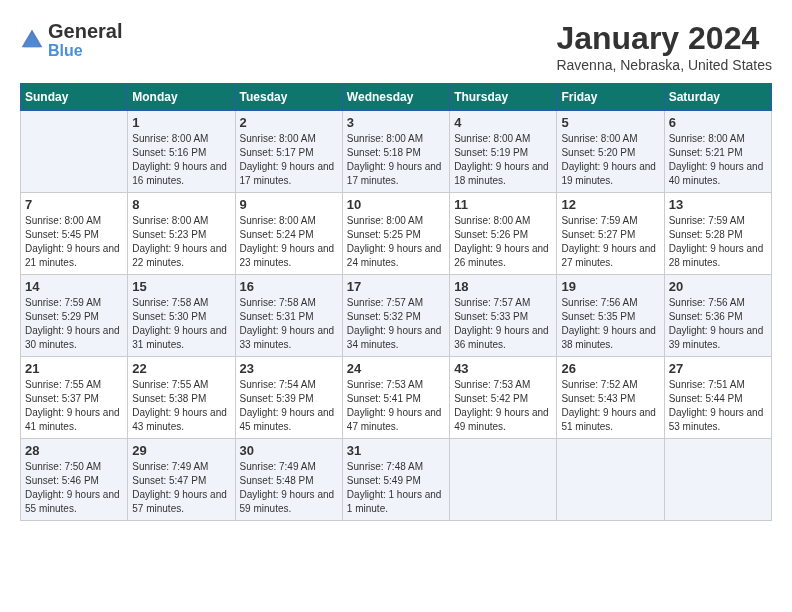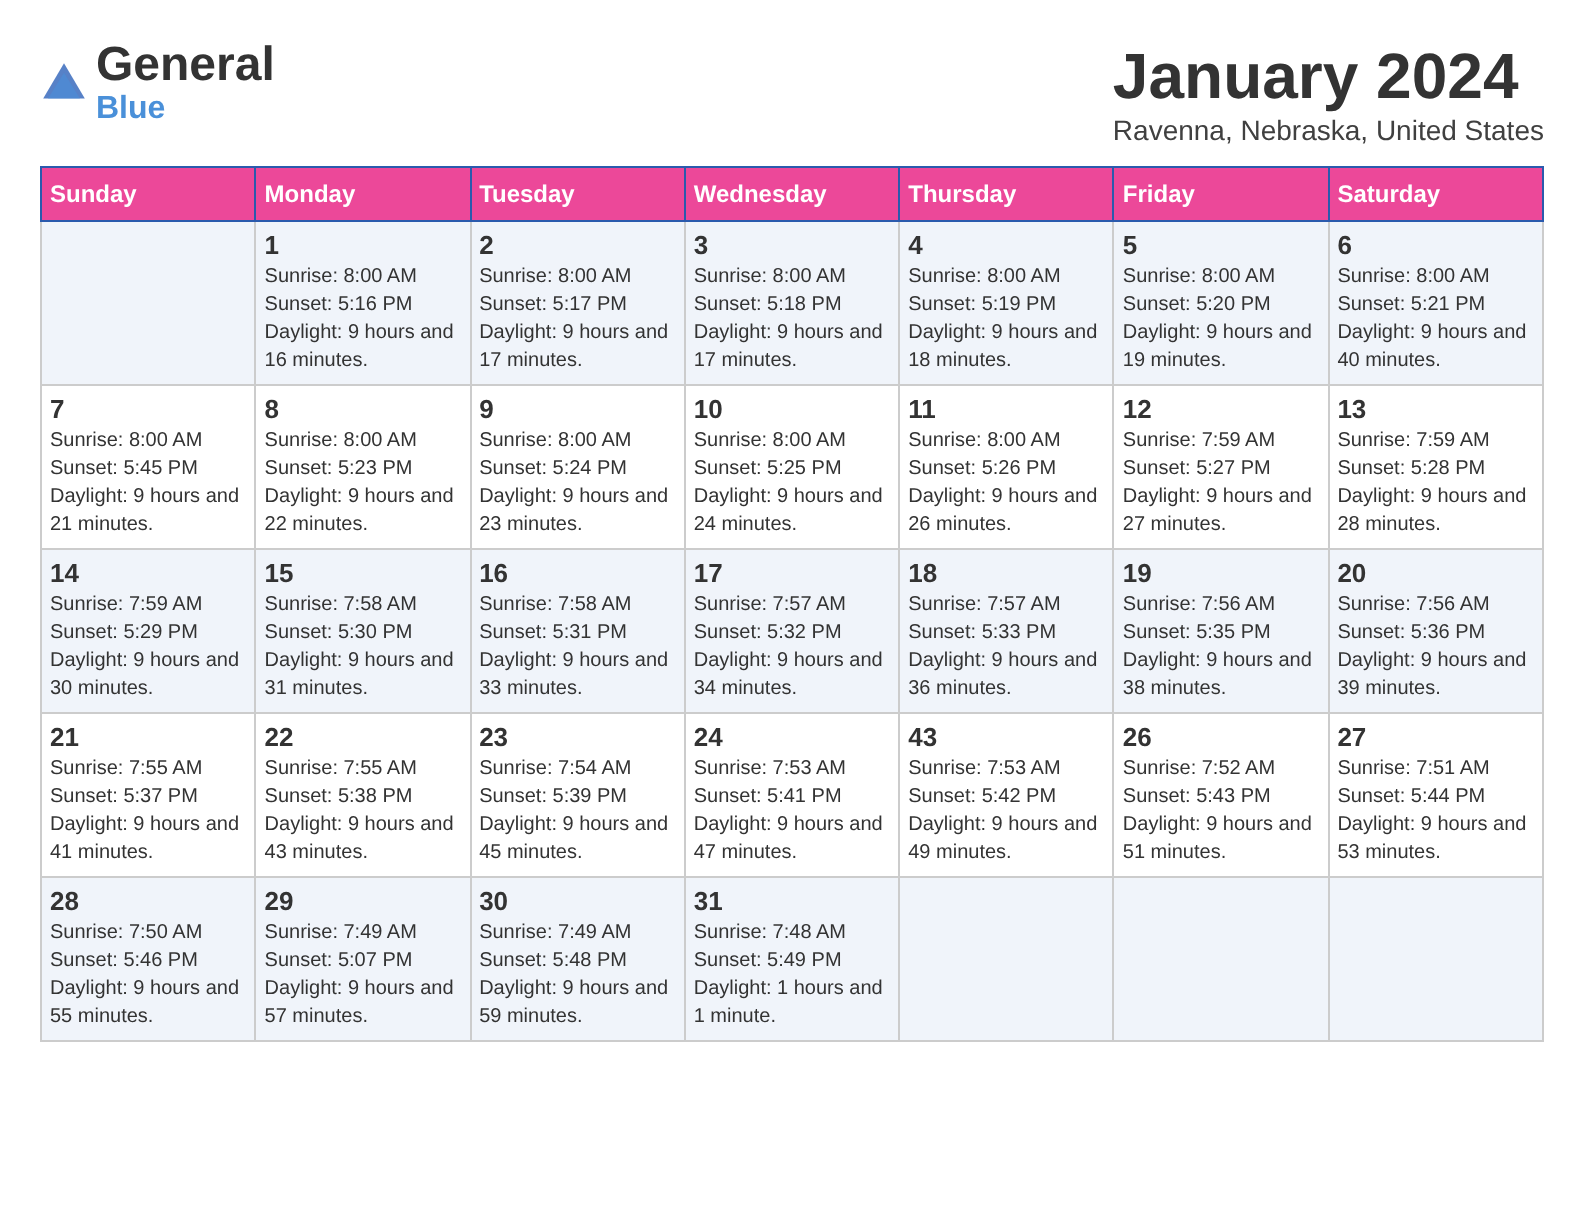--- a/index.html
+++ b/index.html
@@ -19,21 +19,21 @@
     .logo {
       display: flex;
       align-items: center;
     }
     .logo-text {
       display: flex;
       flex-direction: column;
       line-height: 1.1;
     }
     .logo-general {
-      font-size: 24px;
+      font-size: 20px;
       font-weight: bold;
       color: #333;
     }
     .logo-blue {
       font-size: 16px;
       font-weight: bold;
       color: #4a90d9;
     }
     .logo-icon {
       width: 24px;
@@ -51,21 +51,21 @@
     .location {
       font-size: 14px;
       color: #404040;
     }
     .calendar {
       width: 100%;
       border-collapse: collapse;
       font-size: 11px;
     }
     .calendar th {
-      background-color: #ec4899;
+      background-color: #0f766e;
       color: #fff;
       padding: 6px 4px;
       text-align: left;
       font-size: 12px;
       font-weight: bold;
       border: 1px solid #2a5aad;
     }
     .calendar td {
       border: 1px solid #ccc;
       vertical-align: top;
@@ -360,21 +360,21 @@
           <div class="day-info">
             <div>Sunrise: 7:50 AM</div>
             <div>Sunset: 5:46 PM</div>
             <div>Daylight: 9 hours and 55 minutes.</div>
           </div>
         </td>
         <td>
           <span class="day-number">29</span>
           <div class="day-info">
             <div>Sunrise: 7:49 AM</div>
-            <div>Sunset: 5:07 PM</div>
+            <div>Sunset: 5:47 PM</div>
             <div>Daylight: 9 hours and 57 minutes.</div>
           </div>
         </td>
         <td>
           <span class="day-number">30</span>
           <div class="day-info">
             <div>Sunrise: 7:49 AM</div>
             <div>Sunset: 5:48 PM</div>
             <div>Daylight: 9 hours and 59 minutes.</div>
           </div>

